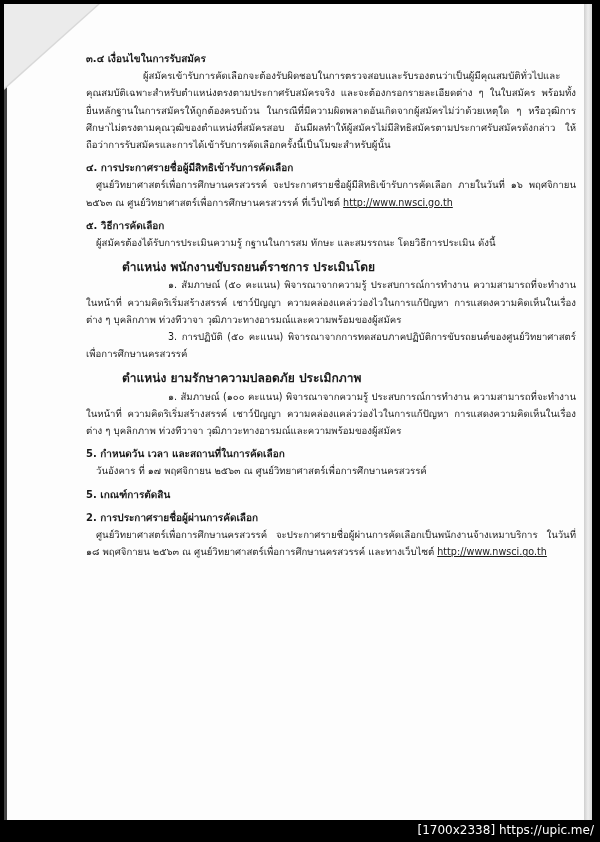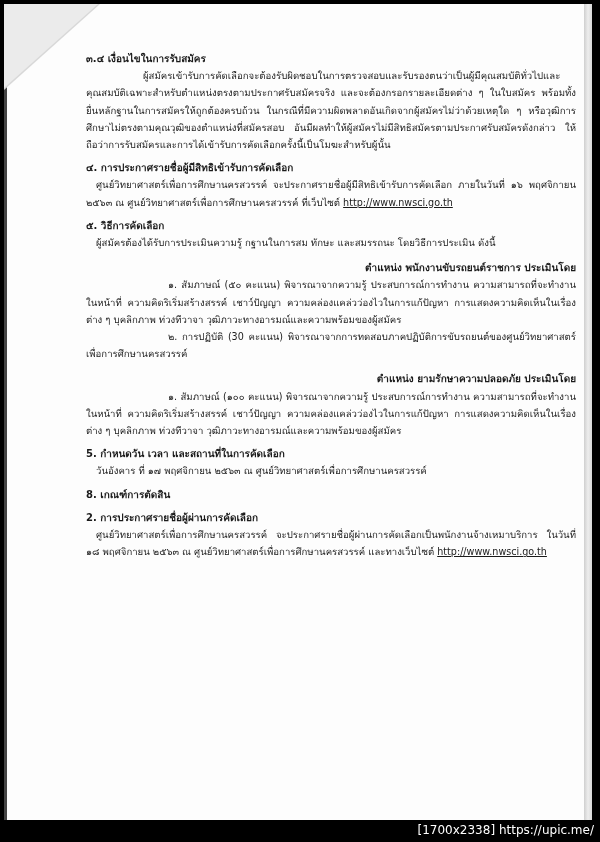--- a/index.html
+++ b/index.html
@@ -29,21 +29,21 @@
 
     .content {
       position: absolute; left: 82px; top: 46px; width: 490px;
       font-size: 9.6px; line-height: 17.2px;
     }
     .heading { font-weight: bold; font-size: 10px; margin-top: 6px; }
     .heading.first { margin-top: 0; }
     .para { text-align: justify; }
     .indent1 { text-indent: 10px; }
     .indent2 { text-indent: 57px; }
-    .sub-heading { font-weight: bold; font-size: 10px; padding-left: 36px; margin-top: 8px; text-align: right; }
+    .sub-heading { font-weight: bold; font-size: 12px; padding-left: 36px; margin-top: 8px; }
     .item-indent { text-indent: 82px; }
     .link { text-decoration: underline; color: #1a1a1a; }
 
     .footer-bar {
       position: absolute; left: 0; top: 820px; width: 600px; height: 32px; background: #000;
     }
     .footer-text {
       position: absolute; right: 6px; top: 3px; color: #fff; font-size: 12px;
       font-family: "DejaVu Sans", sans-serif; white-space: nowrap;
     }
@@ -64,29 +64,29 @@
       <p class="para indent2">ผู้สมัครเข้ารับการคัดเลือกจะต้องรับผิดชอบในการตรวจสอบและรับรองตนว่าเป็นผู้มีคุณสมบัติทั่วไปและคุณสมบัติเฉพาะสำหรับตำแหน่งตรงตามประกาศรับสมัครจริง และจะต้องกรอกรายละเอียดต่าง ๆ ในใบสมัคร พร้อมทั้งยื่นหลักฐานในการสมัครให้ถูกต้องครบถ้วน ในกรณีที่มีความผิดพลาดอันเกิดจากผู้สมัครไม่ว่าด้วยเหตุใด ๆ หรือวุฒิการศึกษาไม่ตรงตามคุณวุฒิของตำแหน่งที่สมัครสอบ อันมีผลทำให้ผู้สมัครไม่มีสิทธิสมัครตามประกาศรับสมัครดังกล่าว ให้ถือว่าการรับสมัครและการได้เข้ารับการคัดเลือกครั้งนี้เป็นโมฆะสำหรับผู้นั้น</p>
 
       <div class="heading">๔. การประกาศรายชื่อผู้มีสิทธิเข้ารับการคัดเลือก</div>
       <p class="para indent1"><span>ศูนย์วิทยาศาสตร์เพื่อการศึกษานครสวรรค์ จะประกาศรายชื่อผู้มีสิทธิเข้ารับการคัดเลือก ภายในวันที่ ๑๖ พฤศจิกายน ๒๕๖๓ ณ ศูนย์วิทยาศาสตร์เพื่อการศึกษานครสวรรค์ ที่เว็บไซต์ </span><span class="link">http://www.nwsci.go.th</span></p>
 
       <div class="heading">๕. วิธีการคัดเลือก</div>
       <p class="para indent1">ผู้สมัครต้องได้รับการประเมินความรู้ กฐานในการสม ทักษะ และสมรรถนะ โดยวิธีการประเมิน ดังนี้</p>
 
       <div class="sub-heading">ตำแหน่ง พนักงานขับรถยนต์ราชการ  ประเมินโดย</div>
       <p class="para item-indent">๑. สัมภาษณ์  (๕๐ คะแนน) พิจารณาจากความรู้ ประสบการณ์การทำงาน ความสามารถที่จะทำงานในหน้าที่ ความคิดริเริ่มสร้างสรรค์ เชาว์ปัญญา ความคล่องแคล่วว่องไวในการแก้ปัญหา การแสดงความคิดเห็นในเรื่องต่าง ๆ บุคลิกภาพ ท่วงทีวาจา วุฒิภาวะทางอารมณ์และความพร้อมของผู้สมัคร</p>
-      <p class="para item-indent">๒. การปฏิบัติ  (30 คะแนน) พิจารณาจากการทดสอบภาคปฏิบัติการขับรถยนต์ของศูนย์วิทยาศาสตร์เพื่อการศึกษานครสวรรค์</p>
+      <p class="para item-indent">3. การปฏิบัติ  (๕๐ คะแนน) พิจารณาจากการทดสอบภาคปฏิบัติการขับรถยนต์ของศูนย์วิทยาศาสตร์เพื่อการศึกษานครสวรรค์</p>
 
-      <div class="sub-heading">ตำแหน่ง ยามรักษาความปลอดภัย  ประเมินโดย</div>
+      <div class="sub-heading">ตำแหน่ง ยามรักษาความปลอดภัย  ประเมิกภาพ</div>
       <p class="para item-indent">๑. สัมภาษณ์  (๑๐๐ คะแนน) พิจารณาจากความรู้ ประสบการณ์การทำงาน ความสามารถที่จะทำงานในหน้าที่ ความคิดริเริ่มสร้างสรรค์ เชาว์ปัญญา ความคล่องแคล่วว่องไวในการแก้ปัญหา การแสดงความคิดเห็นในเรื่องต่าง ๆ บุคลิกภาพ ท่วงทีวาจา วุฒิภาวะทางอารมณ์และความพร้อมของผู้สมัคร</p>
 
       <div class="heading">5. กำหนดวัน เวลา และสถานที่ในการคัดเลือก</div>
       <p class="para indent1">วันอังคาร ที่ ๑๗ พฤศจิกายน ๒๕๖๓ ณ ศูนย์วิทยาศาสตร์เพื่อการศึกษานครสวรรค์</p>
 
-      <div class="heading">8. เกณฑ์การตัดสิน</div>
+      <div class="heading">5. เกณฑ์การตัดสิน</div>
 
       <div class="heading">2. การประกาศรายชื่อผู้ผ่านการคัดเลือก</div>
       <p class="para indent1"><span>ศูนย์วิทยาศาสตร์เพื่อการศึกษานครสวรรค์  จะประกาศรายชื่อผู้ผ่านการคัดเลือกเป็นพนักงานจ้างเหมาบริการ ในวันที่ ๑๘ พฤศจิกายน ๒๕๖๓  ณ ศูนย์วิทยาศาสตร์เพื่อการศึกษานครสวรรค์  และทางเว็บไซต์ </span><span class="link">http://www.nwsci.go.th</span></p>
 
     </div>
   </div>
 </div>
 
 <div class="footer-bar">
   <span class="footer-text">[1700x2338] https://upic.me/</span>

